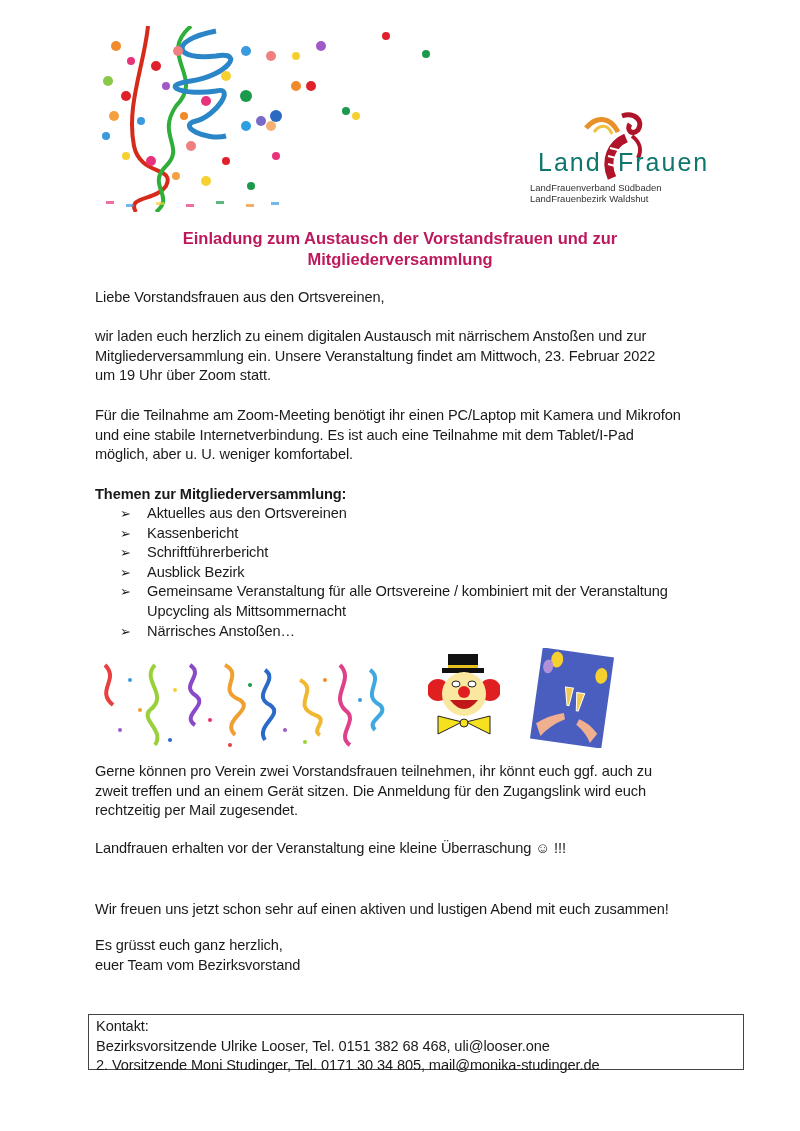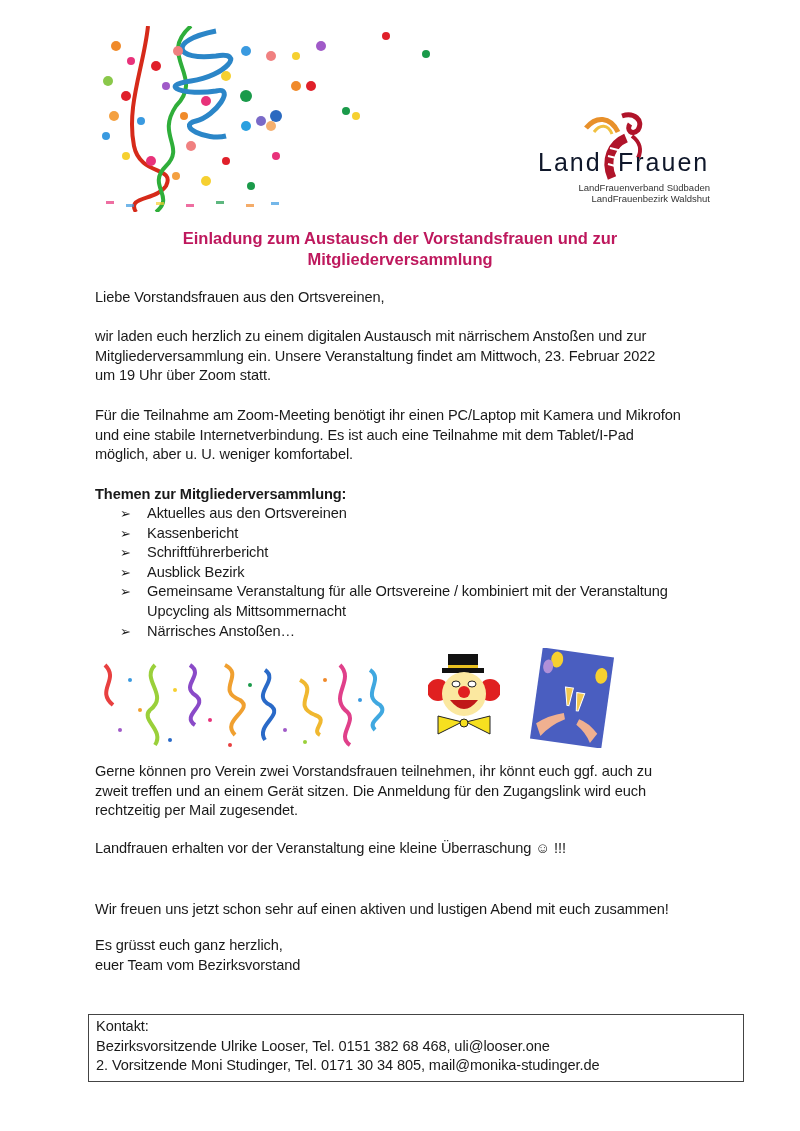--- a/index.html
+++ b/index.html
@@ -6,22 +6,22 @@
   body { width: 800px; height: 1131px; position: relative; overflow: hidden;
          font-family: "Liberation Sans", "DejaVu Sans", sans-serif; color: #1a1a1a; }
   .abs { position: absolute; }
   .txt { font-size: 14.6px; line-height: 19.6px; letter-spacing: -0.1px; }
   .title { color: #be185d; font-weight: bold; font-size: 16.5px; line-height: 21px; text-align: center; }
   .bold { font-weight: bold; }
   ul.topics { list-style: none; margin: 0; padding: 0; }
   ul.topics li { position: relative; padding-left: 27px; }
   ul.topics li .arrow { position: absolute; left: 0; top: 0; font-size: 13px; }
   .contact-box { border: 1px solid #444; box-sizing: border-box; }
-  .logo-word { font-size: 25px; letter-spacing: 2px; color: #0f172a; }
-  .logo-sub { font-size: 9.5px; color: #333; line-height: 11px; text-align: right; }
+  .logo-word { font-size: 25px; letter-spacing: 2px; color: #0f766e; }
+  .logo-sub { font-size: 9.5px; color: #333; line-height: 11px; text-align: left; }
 </style>
 </head>
 <body>
 
 <div class="abs" style="left:96px;top:26px;width:362px;height:186px;">
   <svg width="362" height="186" viewBox="0 0 362 186">
     <rect width="362" height="186" fill="#ffffff"></rect>
 
     <path d="M52 0 C48 40, 30 80, 38 120 C44 150, 80 140, 70 160 C60 175, 30 170, 40 186" stroke="#d62a1a" stroke-width="4" fill="none"></path>
     <path d="M95 0 C60 30, 110 50, 80 80 C60 110, 90 120, 70 140 C50 160, 80 170, 60 186" stroke="#2fae3a" stroke-width="4" fill="none"></path>
@@ -194,17 +194,17 @@
   <div>Landfrauen erhalten vor der Veranstaltung eine kleine Überraschung ☺ !!!</div>
 </div>
 
 <div class="abs txt" style="left:95px;top:900px;">Wir freuen uns jetzt schon sehr auf einen aktiven und lustigen Abend mit euch zusammen!</div>
 
 <div class="abs txt" style="left:95px;top:936px;">
   <div>Es grüsst euch ganz herzlich,</div>
   <div>euer Team vom Bezirksvorstand</div>
 </div>
 
-<div class="abs contact-box txt" style="left:88px;top:1014px;width:656px;height:68px;padding:2px 7px;">
+<div class="abs contact-box txt" style="left:88px;top:1014px;width:656px;height:56px;padding:2px 7px;">
   <div>Kontakt:</div>
   <div>Bezirksvorsitzende Ulrike Looser, Tel. 0151 382 68 468, uli@looser.one</div>
   <div>2. Vorsitzende Moni Studinger, Tel. 0171 30 34 805, mail@monika-studinger.de</div>
 </div>
 
 </body></html>

